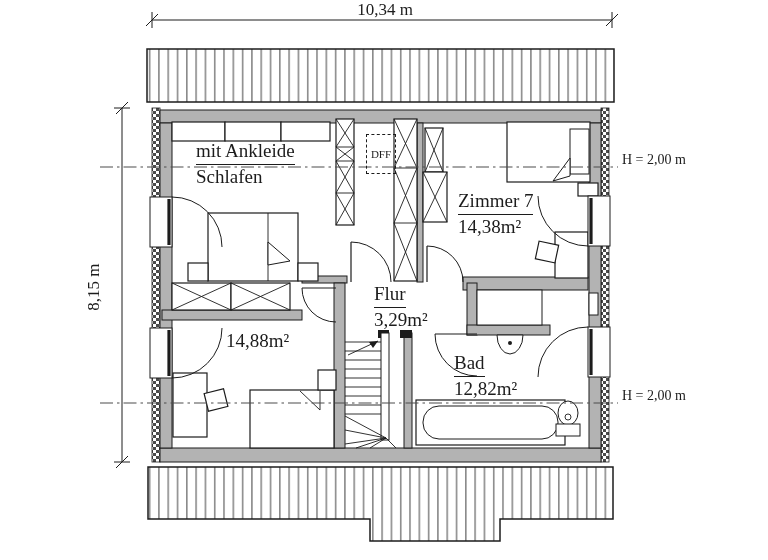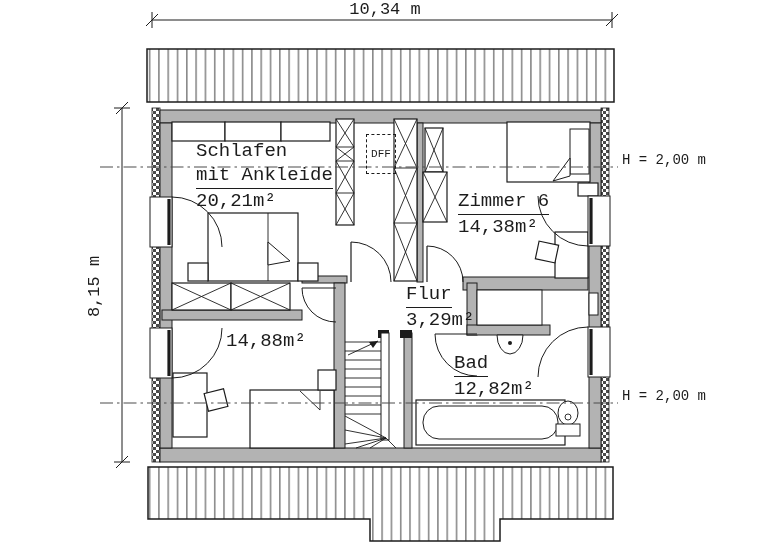--- a/index.html
+++ b/index.html
@@ -1,17 +1,17 @@
 <!DOCTYPE html>
 <html><head>
 <meta charset="utf-8">
 <style>
   html,body{margin:0;padding:0;background:#ffffff;}
   .stage{position:relative;width:768px;height:560px;background:#ffffff;overflow:hidden;
-         font-family:Liberation Mono, monospace;color:#1c1c1c;}
+         font-family:Liberation Serif, serif;color:#1c1c1c;}
   .stage svg{position:absolute;left:0;top:0;}
   
   .wall{fill:#b3b3b3;stroke:#1c1c1c;stroke-width:1;}
   .dark{fill:#1c1c1c;stroke:none;}
   .f{fill:#ffffff;stroke:#1c1c1c;stroke-width:1.2;}
   .f1{fill:#ffffff;stroke:#1c1c1c;stroke-width:1;}
   .ln{stroke:#1c1c1c;stroke-width:1.2;fill:none;}
   .xl{stroke:#1c1c1c;stroke-width:0.9;fill:none;}
   .arc{stroke:#1c1c1c;stroke-width:1;fill:none;}
   .dim{stroke:#1c1c1c;stroke-width:1;fill:none;}
@@ -246,35 +246,34 @@
 </svg>
 
 <div class="dimlbl" style="left:270px;top:0px;width:230px;text-align:center;">10,34 m</div>
 
 <div class="dimlbl" style="left:56px;top:277px;width:76px;text-align:center;transform:rotate(-90deg);">8,15 m</div>
 
 <div class="hlbl" style="left:622px;top:152px;">H = 2,00 m</div>
 <div class="hlbl" style="left:622px;top:388px;">H = 2,00 m</div>
 
 <div class="lbl" style="left:196px;top:139px;">
+  <div><span class="u">mit Ankleide</span></div>
   <div>Schlafen</div>
-  <div><span class="u">mit Ankleide</span></div>
-  <div>20,21m²</div>
 </div>
 
 <div class="lbl" style="left:458px;top:189px;">
-  <div><span class="u">Zimmer 6</span></div>
+  <div><span class="u">Zimmer 7</span></div>
   <div>14,38m²</div>
 </div>
 
 <div class="lbl" style="left:226px;top:329px;">
   <div>14,88m²</div>
 </div>
 
-<div class="lbl" style="left:374px;top:282px;margin-left:32px;">
+<div class="lbl" style="left:374px;top:282px;">
   <div><span class="u">Flur</span></div>
   <div>3,29m²</div>
 </div>
 
 <div class="lbl" style="left:454px;top:351px;">
   <div><span class="u">Bad</span></div>
   <div>12,82m²</div>
 </div>
 
 <div class="dff">DFF</div>

